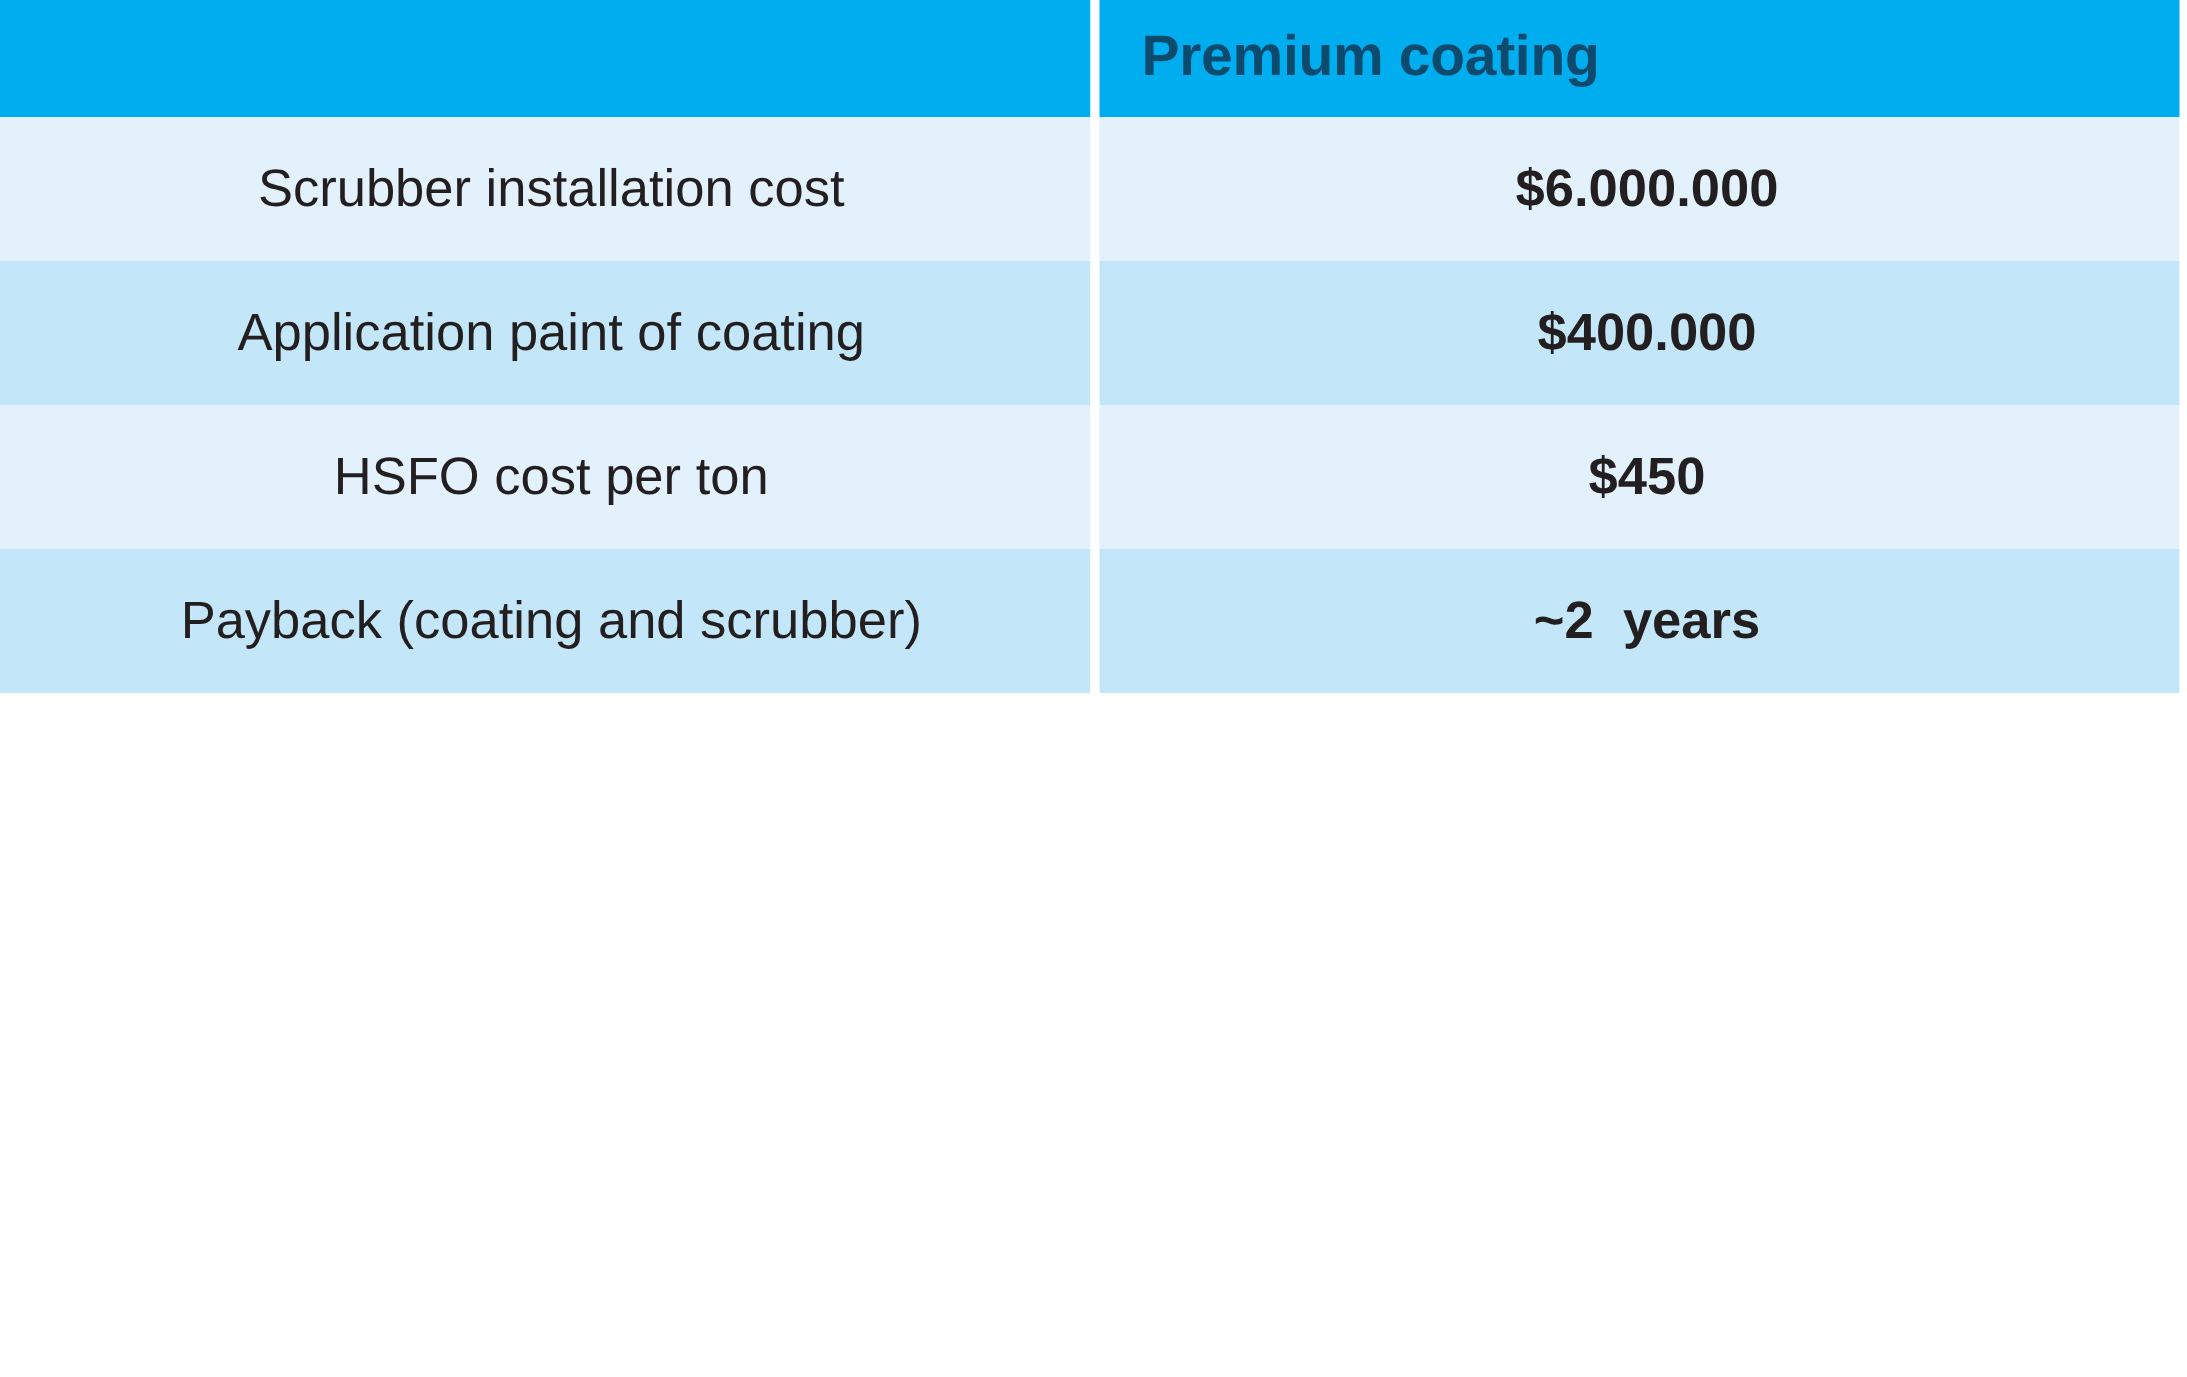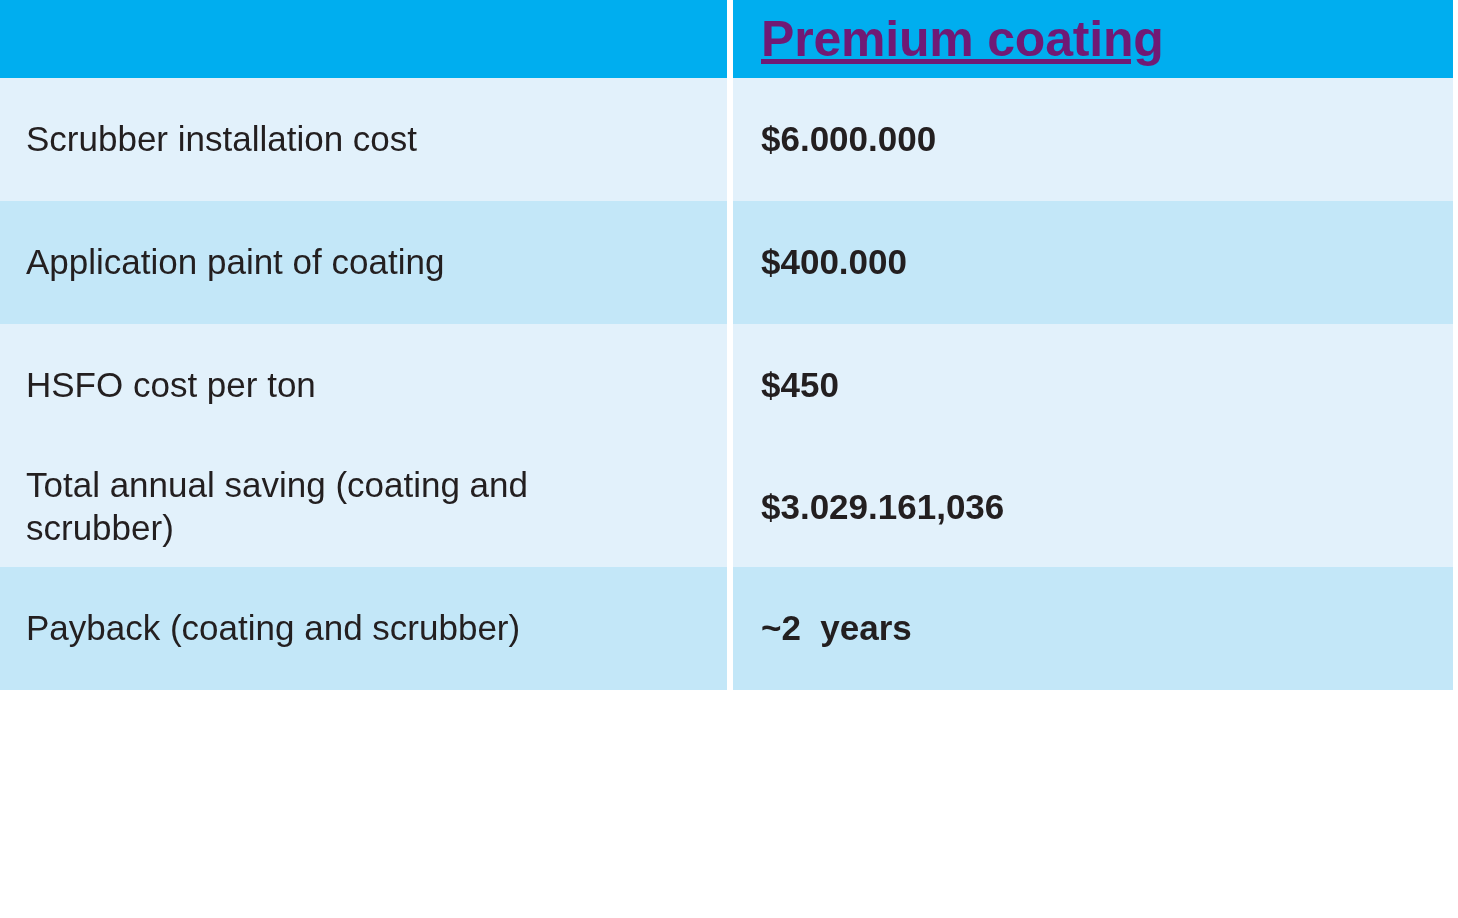--- a/index.html
+++ b/index.html
@@ -46,27 +46,26 @@
   th.header-gap {
     background: #ffffff;
   }
   th.header-value {
     background: #00aeef;
     text-align: left;
     padding: 0 0 0 28px;
   }
   .header-title {
     display: block;
-    color: #701a75;
-    font-size: 50px;
+    color: #0c4a6e;
+    font-size: 38px;
     font-weight: bold;
     line-height: 1.05;
     letter-spacing: -0.2px;
     white-space: pre;
-    text-decoration: underline;
   }
 
   
   tbody td {
     padding: 0;
     margin: 0;
     vertical-align: middle;
     color: #231f20;
     font-size: 35px;
     font-weight: 400;
@@ -88,21 +87,21 @@
     padding: 0 18px 0 28px;
     text-align: left;
     font-weight: bold;
   }
 
   .cell-text {
     display: block;
     white-space: pre-wrap;
   }
 
-  tbody tr.h-single td { height: 123px; }
+  tbody tr.h-single td { height: 96px; text-align: center; }
   tbody tr.h-double td { height: 120px; }
 
   .bottom-pad {
     height: 8px;
     background: #ffffff;
   }
 </style>
 </head>
 <body>
 
@@ -155,30 +154,20 @@
         </td>
         <td class="cell-gap"></td>
         <td class="cell-value">
           <span class="cell-text">$450</span>
         </td>
       </tr>
 
 
 
 
-      <tr class="row-odd h-double">
-        <td class="cell-label">
-          <span class="cell-text">Total annual saving (coating and
-scrubber)</span>
-        </td>
-        <td class="cell-gap"></td>
-        <td class="cell-value">
-          <span class="cell-text">$3.029.161,036</span>
-        </td>
-      </tr>
 
       <tr class="row-even h-single">
         <td class="cell-label">
           <span class="cell-text">Payback (coating and scrubber)</span>
         </td>
         <td class="cell-gap"></td>
         <td class="cell-value">
           <span class="cell-text">~2  years</span>
         </td>
       </tr>

